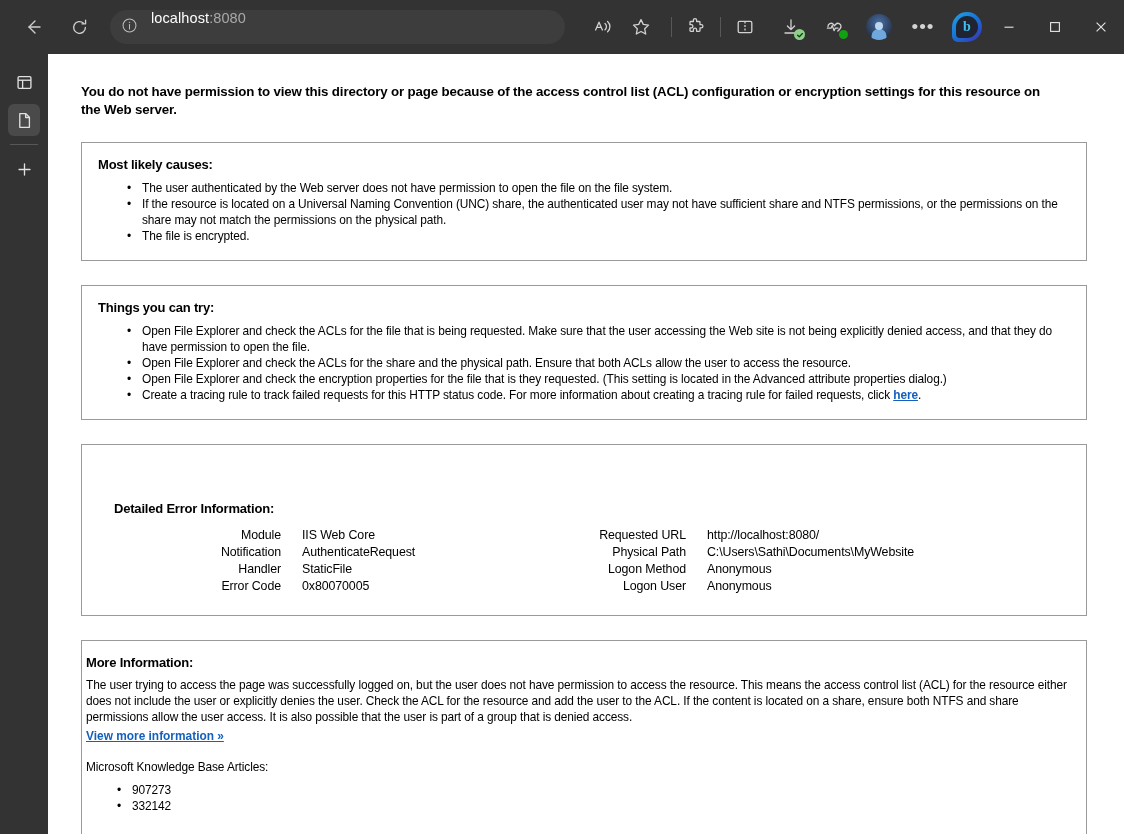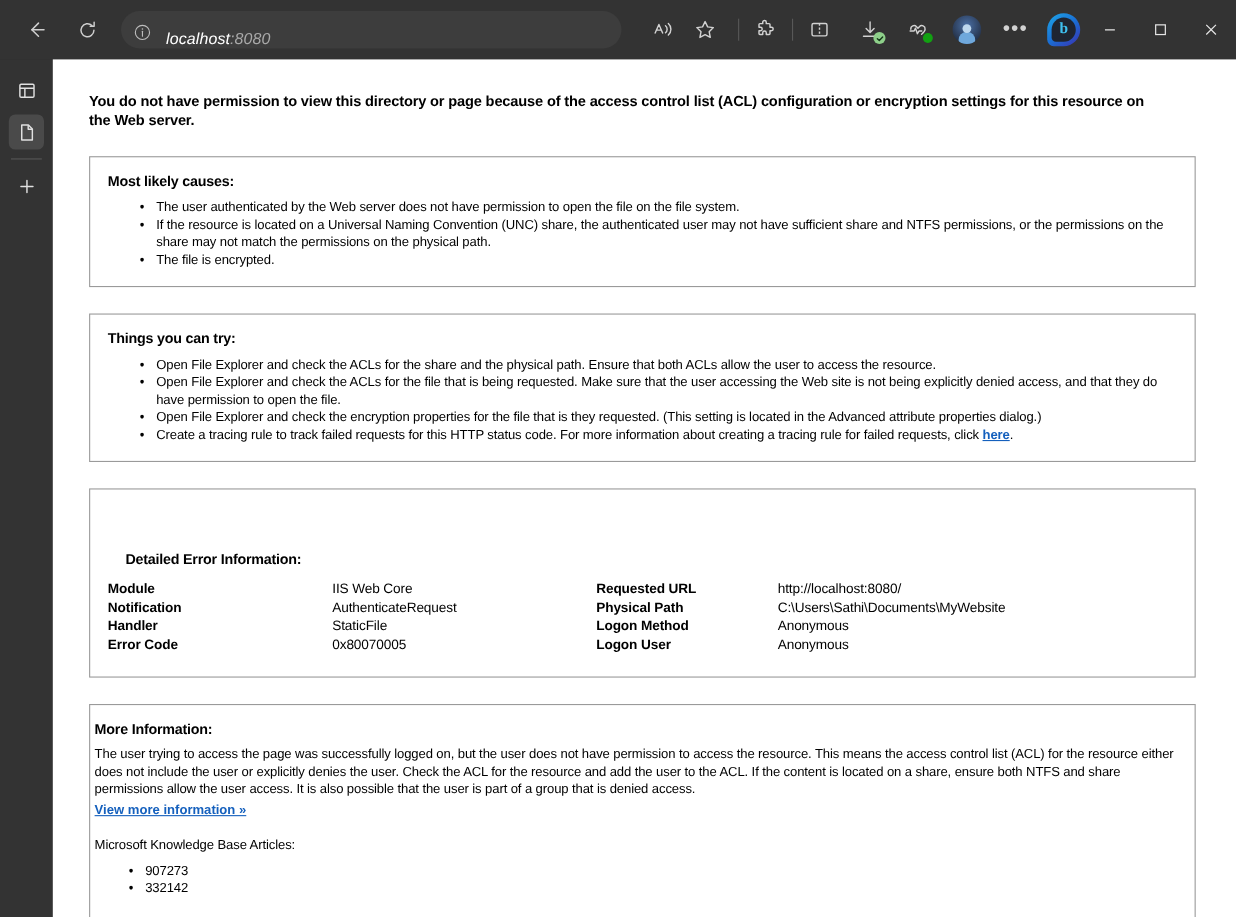--- a/index.html
+++ b/index.html
@@ -31,24 +31,23 @@
   }
   .nav-btn:first-child { margin-left: 16px; }
   .nav-btn svg { display:block; }
 
   .addrbar {
     margin-left: 14px;
     height: 34px;
     width: 455px;
     background: #3d3d3d;
     border-radius: 17px;
-    display: flex; align-items: flex-end;
+    display: flex; align-items: flex-start;
     padding: 0 6px 0 4px;
     box-sizing: border-box;
-    font-style: italic;
   }
   .info-icon {
     width: 30px; height: 30px;
     display: flex; align-items: center; justify-content: center;
     color: #bdbdbd;
     flex: none;
   }
   .url-text {
     font-size: 14.5px;
     color: #ffffff;
@@ -224,23 +223,23 @@
 
   
   .detail-grid {
     display: grid;
     grid-template-columns: 204px 240px 165px auto;
     margin-top: 12px;
     row-gap: 3px;
     font-size: 12.4px;
   }
   .dlabel {
-    text-align: left;
-    font-weight: bold;
-    padding-right: 6px;
+    text-align: right;
+    font-weight: normal;
+    padding-right: 21px;
     letter-spacing: -0.1px;
   }
   .dvalue {
     text-align: left;
     letter-spacing: -0.1px;
   }
   .detail-box { padding-bottom: 22px; }
   .detail-box h2 { margin-left: 16px; margin-top: 44px; }
 
   .mi-para {
@@ -419,22 +418,22 @@
         <ul>
           <li>The user authenticated by the Web server does not have permission to open the file on the file system.</li>
           <li>If the resource is located on a Universal Naming Convention (UNC) share, the authenticated user may not have sufficient share and NTFS permissions, or the permissions on the share may not match the permissions on the physical path.</li>
           <li>The file is encrypted.</li>
         </ul>
       </div>
 
       <div class="box">
         <h2>Things you can try:</h2>
         <ul>
+          <li>Open File Explorer and check the ACLs for the file that is being requested. Make sure that the user accessing the Web site is not being explicitly denied access, and that they do have permission to open the file.</li>
           <li>Open File Explorer and check the ACLs for the share and the physical path. Ensure that both ACLs allow the user to access the resource.</li>
-          <li>Open File Explorer and check the ACLs for the file that is being requested. Make sure that the user accessing the Web site is not being explicitly denied access, and that they do have permission to open the file.</li>
           <li>Open File Explorer and check the encryption properties for the file that is they requested. (This setting is located in the Advanced attribute properties dialog.)</li>
           <li><span>Create a tracing rule to track failed requests for this HTTP status code. For more information about creating a tracing rule for failed requests, click </span><a class="lnk" href="#">here</a><span>.</span></li>
         </ul>
       </div>
 
       <div class="box detail-box">
         <h2>Detailed Error Information:</h2>
         <div class="detail-grid">
           <div class="dlabel">Module</div>
           <div class="dvalue">IIS Web Core</div>

